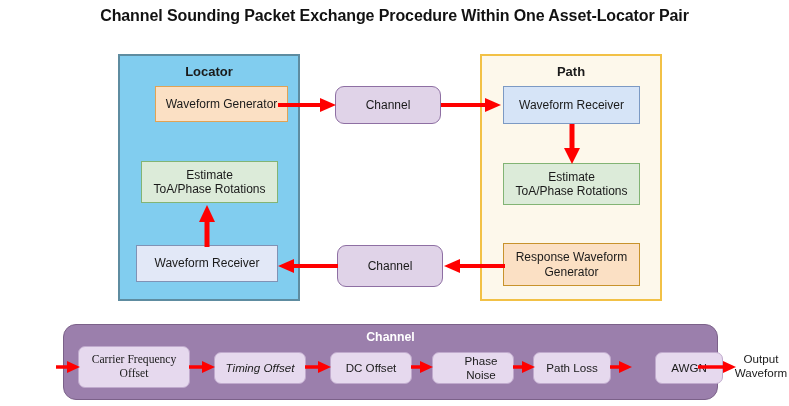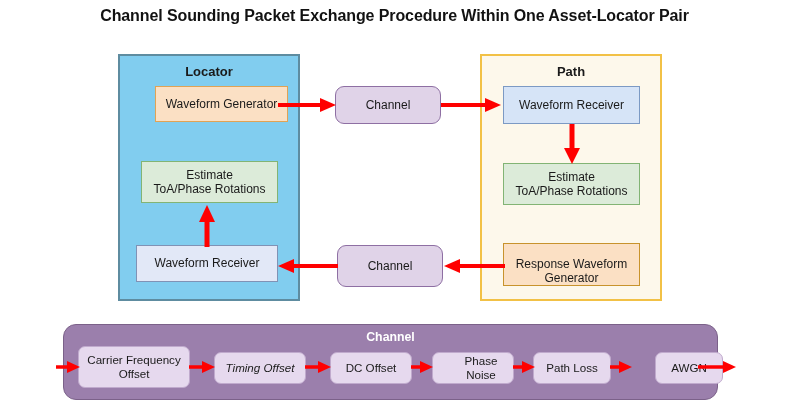--- a/index.html
+++ b/index.html
@@ -105,21 +105,20 @@
     left: 503px; top: 163px;
     width: 137px; height: 42px;
     background: #DCEBD9;
     border-color: #82B474;
   }
   #as-respgen {
     left: 503px; top: 243px;
     width: 137px; height: 43px;
     background: #FBE0C4;
     border-color: #C8932C;
-    align-items: flex-end;
   }
 
   
   .channel-cap {
     background: #E0D3E8;
     border: 1.6px solid #8E6FA3;
     border-radius: 9px;
   }
   #chan-top { left: 335px; top: 86px; width: 106px; height: 38px; }
   #chan-bot { left: 337px; top: 245px; width: 106px; height: 42px; }
@@ -137,21 +136,21 @@
     font-size: 12.3px;
     font-weight: bold;
     color: #ffffff;
   }
   .pipe-node {
     background: #E6D9EE;
     border: 1.4px solid #C0AACD;
     border-radius: 7px;
     font-size: 11.6px;
   }
-  #p-cfo   { left: 78px;  top: 346px; width: 112px; height: 42px; }
+  #p-cfo   { left: 78px;  top: 346px; width: 112px; height: 42px; font-family: Liberation Serif, serif; }
   #p-to    { left: 214px; top: 352px; width: 92px;  height: 32px; font-style: italic; }
   #p-dco   { left: 330px; top: 352px; width: 82px;  height: 32px; }
   #p-pn    { left: 432px; top: 352px; width: 82px;  height: 32px; padding-left: 16px; }
   #p-pl    { left: 533px; top: 352px; width: 78px;  height: 32px; }
   #p-awgn  { left: 631px; top: 352px; width: 68px;  height: 32px; margin-left: 24px; }
 
   
   .side-label {
     font-size: 11.6px;
     color: #1a1a1a;
@@ -251,20 +250,24 @@
       <line x1="9" y1="44" x2="9" y2="16" stroke="#FF0000" stroke-width="5"></line>
       <polygon points="9,2 1,19 17,19" fill="#FF0000"></polygon>
     </svg>
   </div>
 
   <div class="abs" id="pipeline-box">
     <div class="group-title" id="pipeline-title">Channel</div>
   </div>
 
 
+  <div class="abs side-label" id="out-label">
+    <span>Output</span><br>
+    <span>Waveform</span>
+  </div>
 
   <div class="abs node pipe-node" id="p-cfo">
     <span class="lbl"><span>Carrier Frequency</span><br><span>Offset</span></span>
   </div>
 
   <div class="abs node pipe-node" id="p-to">
     <span class="lbl">Timing Offset</span>
   </div>
 
   <div class="abs node pipe-node" id="p-dco">

